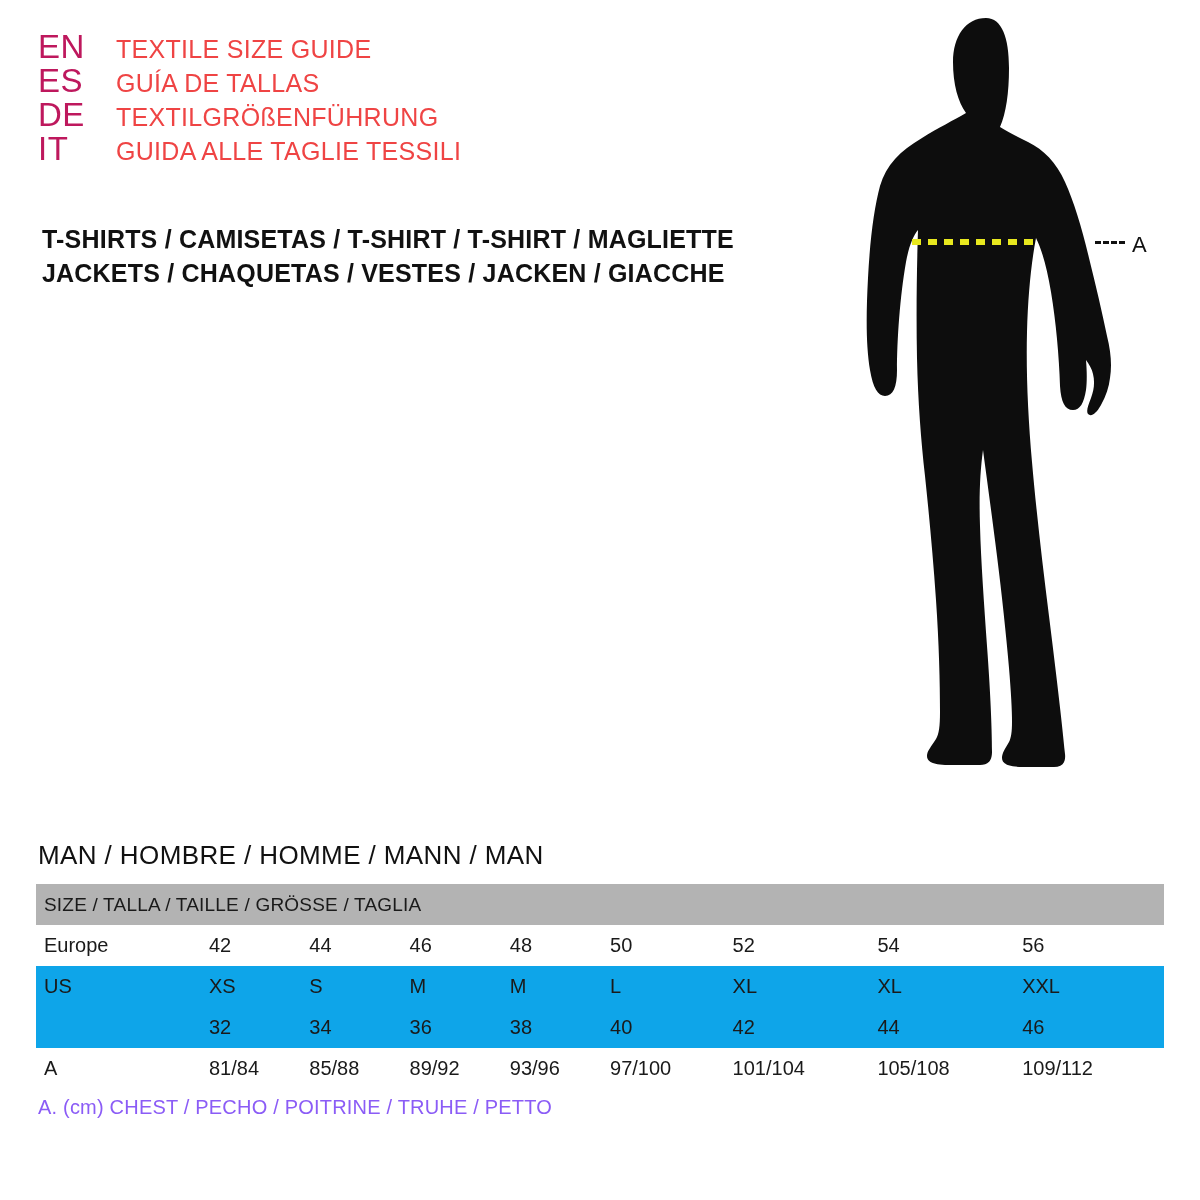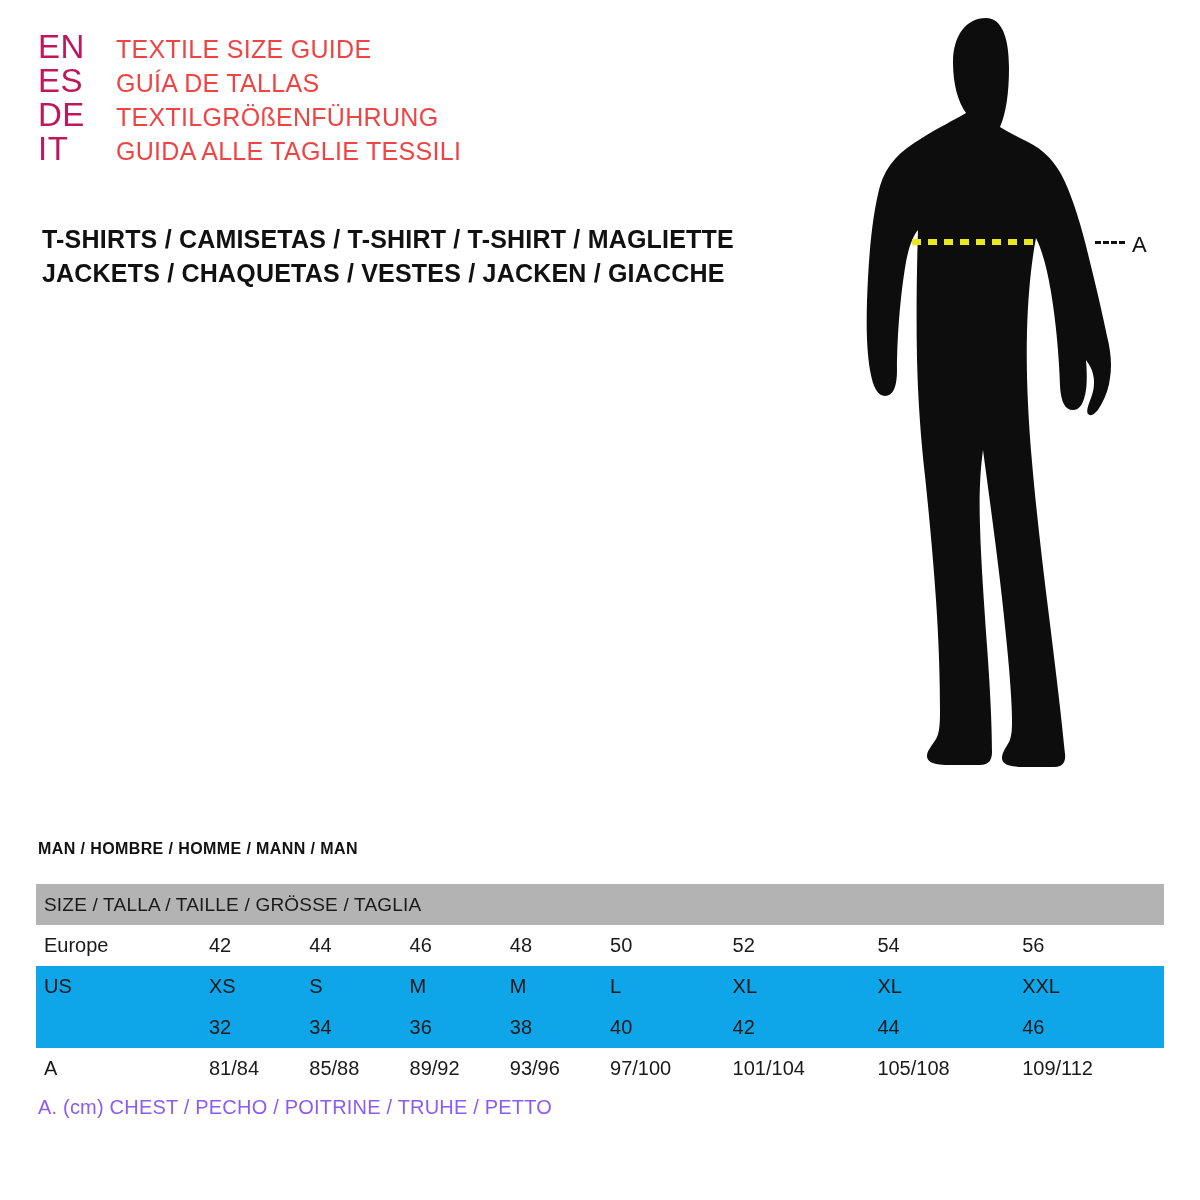--- a/index.html
+++ b/index.html
@@ -80,22 +80,22 @@
     width: 30px;
     height: 0;
     border-top: 3px dashed #111111;
   }
 
   
   .section-title {
     position: absolute;
     left: 38px;
     top: 840px;
-    font-size: 16px;
-    font-weight: bold;
+    font-size: 26px;
+    font-weight: normal;
     letter-spacing: 0.4px;
     color: #111111;
   }
 
   
   table.size-table {
     position: absolute;
     left: 36px;
     top: 884px;
     width: 1128px;

